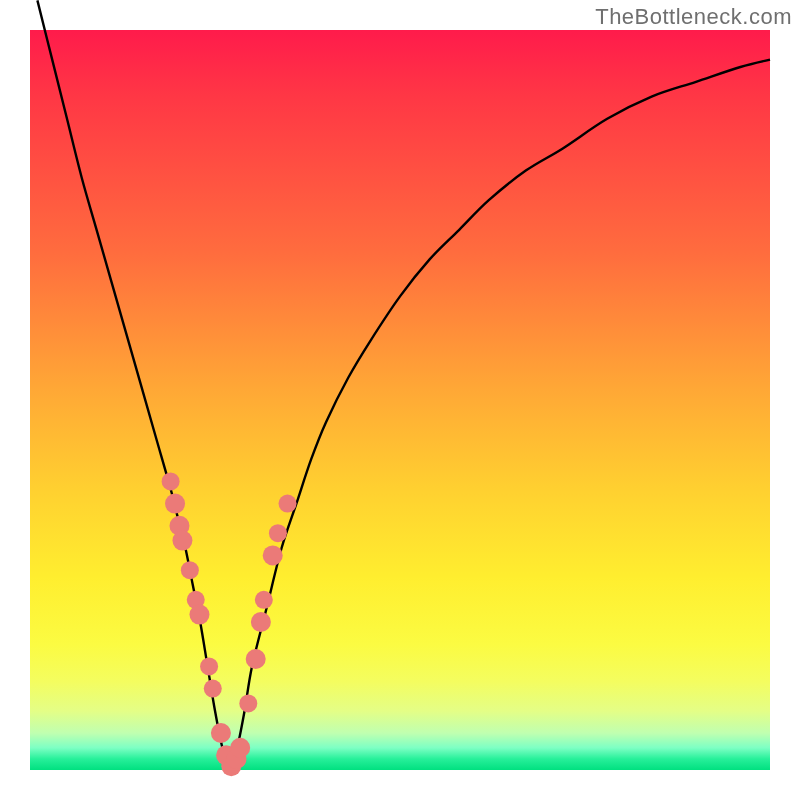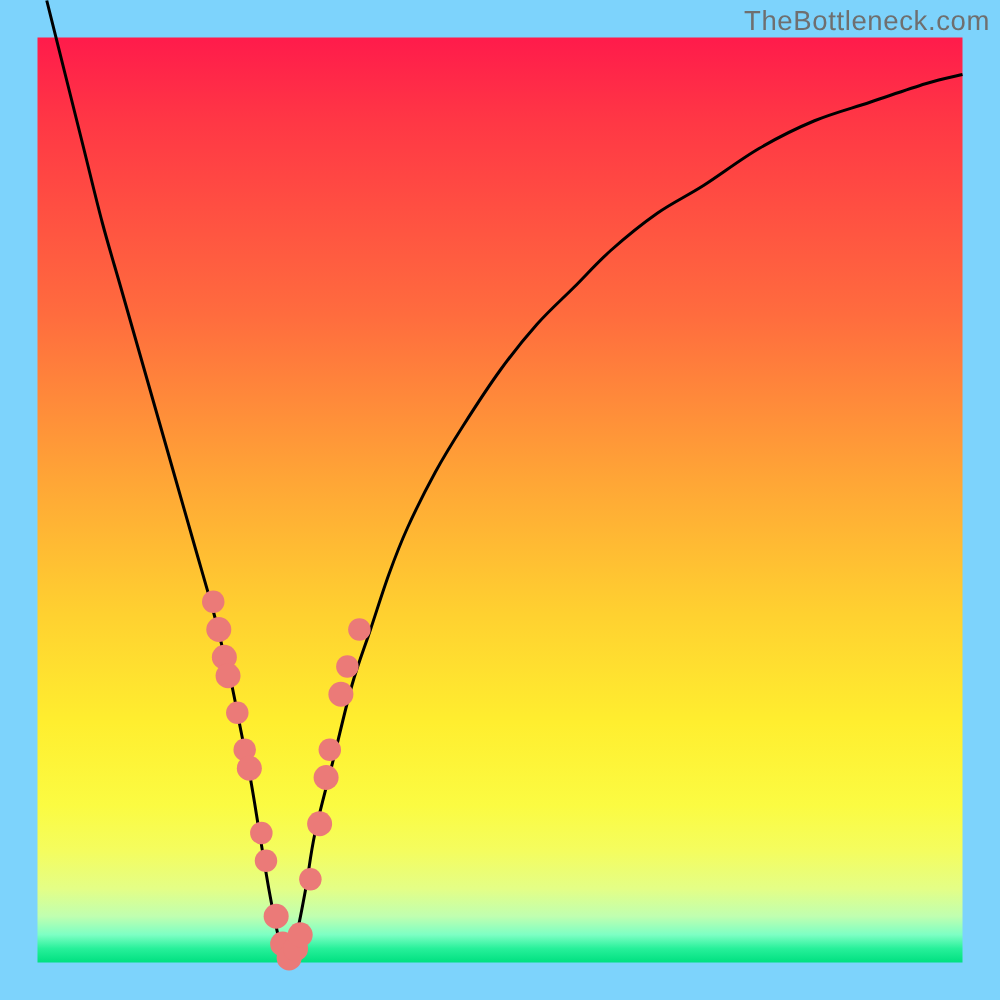--- a/index.html
+++ b/index.html
@@ -8,21 +8,21 @@
     width: 800px;
     height: 800px;
     background: #000;
     overflow: hidden;
     font-family: Arial, Helvetica, sans-serif;
   }
   .stage {
     position: relative;
     width: 800px;
     height: 800px;
-    background: #7dd3fc;
+    background: #ffffff;
   }
   .plot-area {
     position: absolute;
     left: 30px;
     top: 30px;
     width: 740px;
     height: 740px;
     
     background: linear-gradient(
       to bottom,

